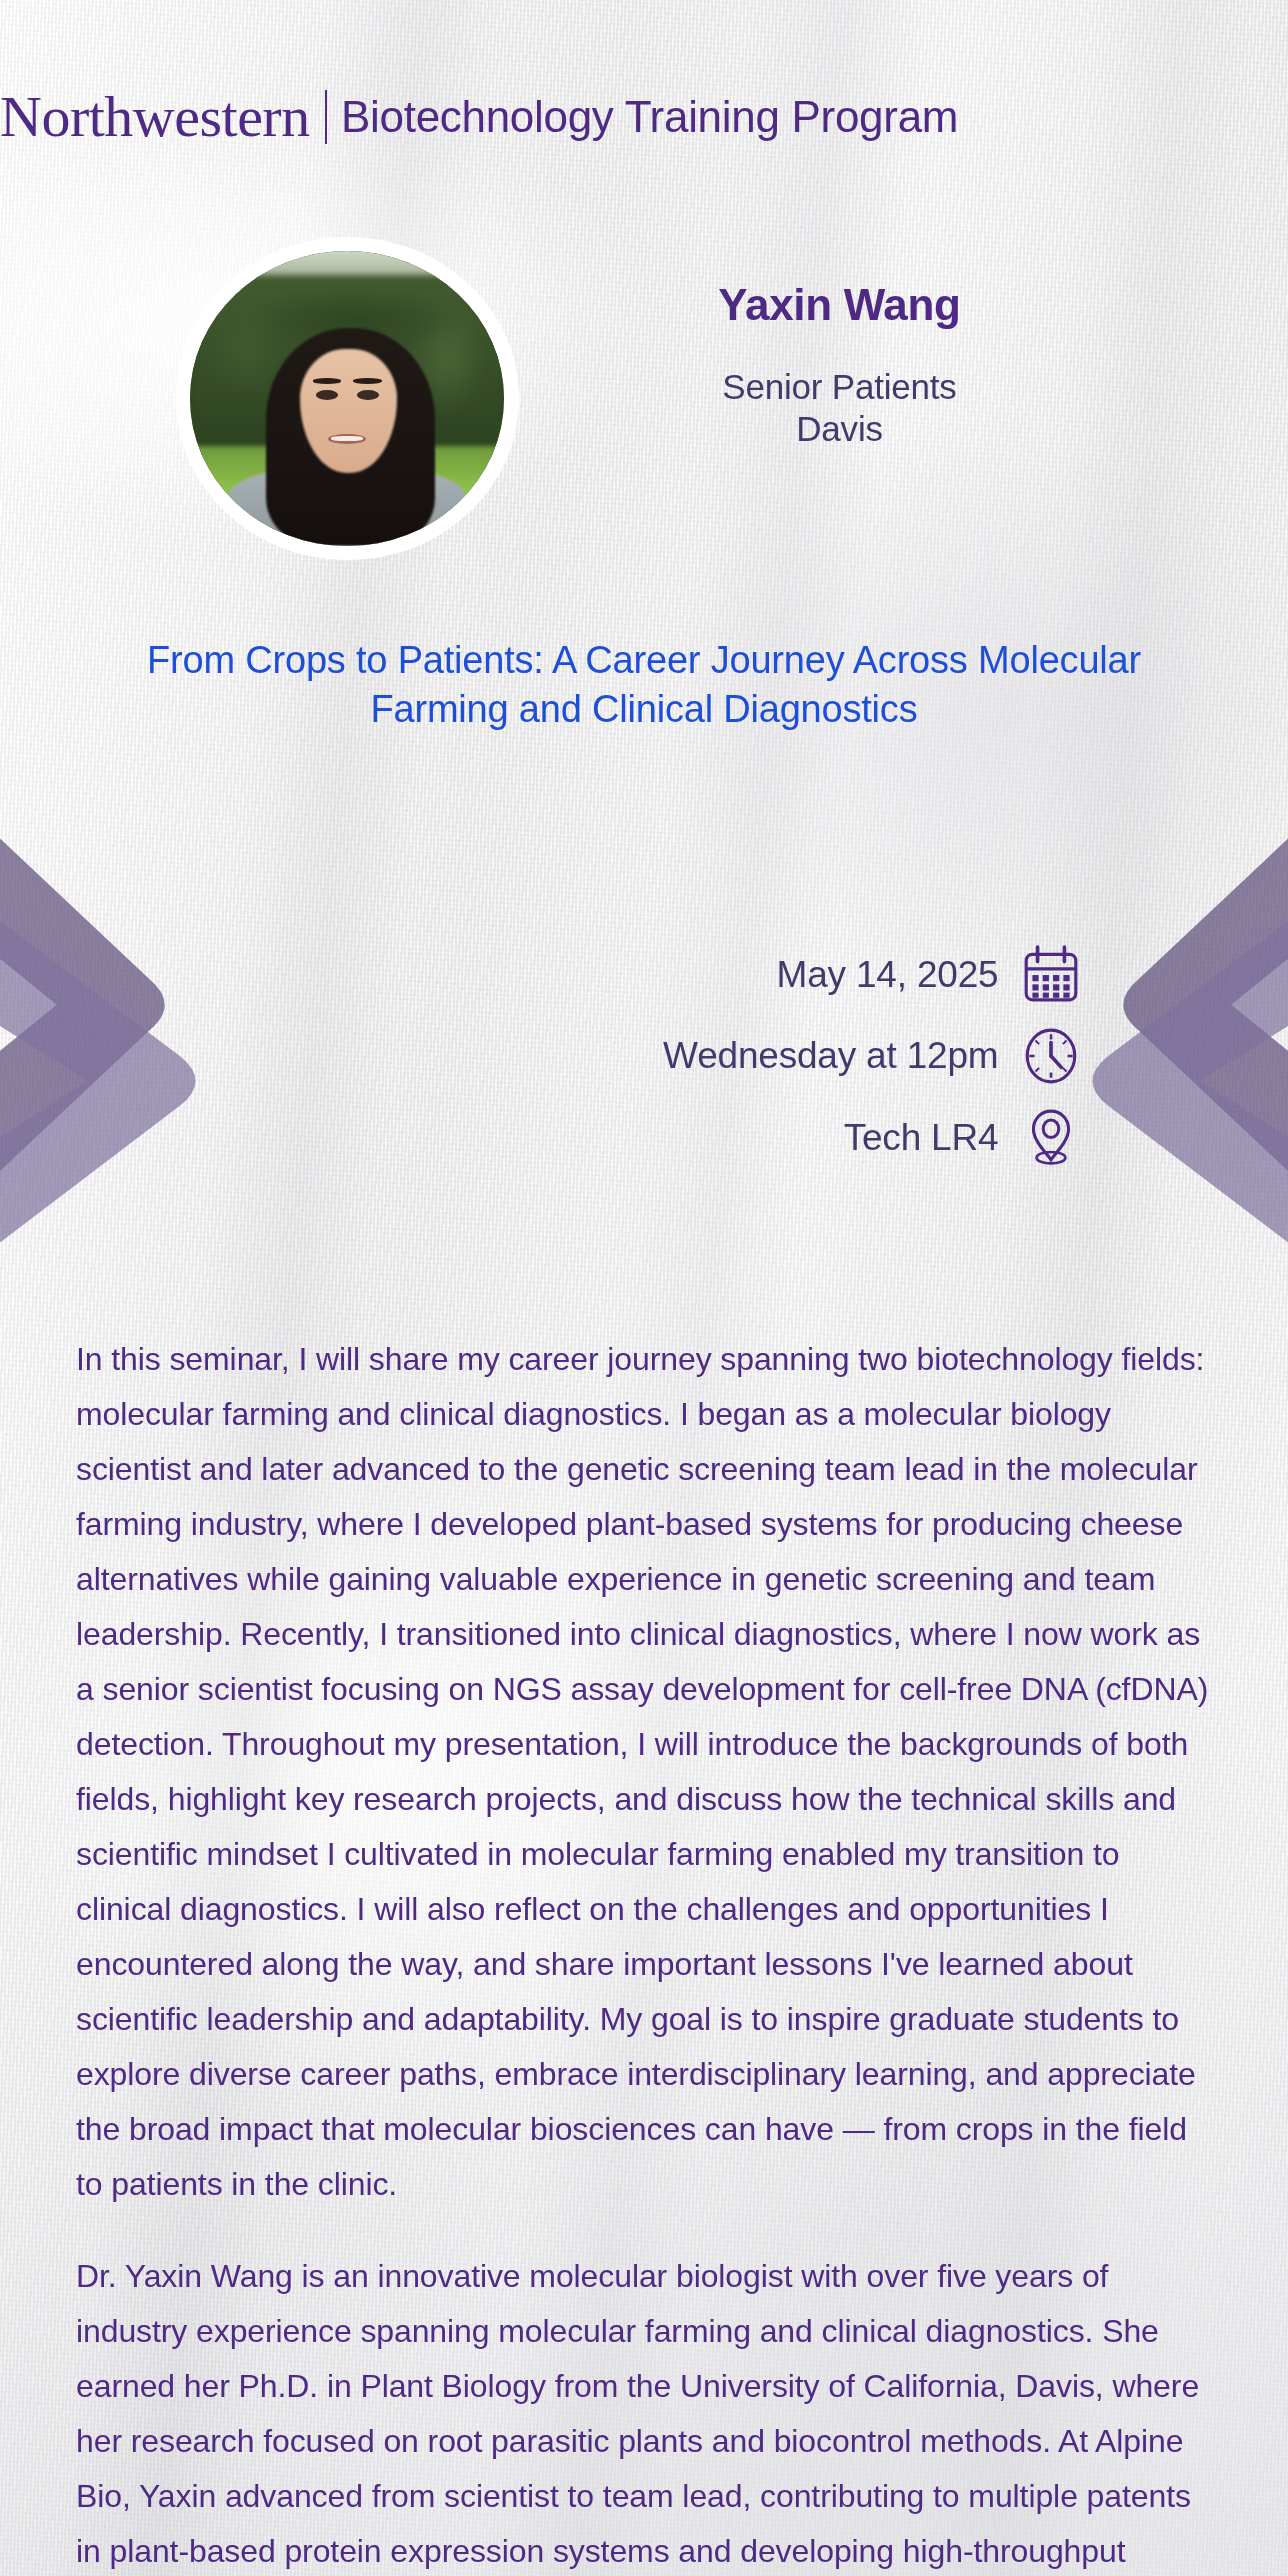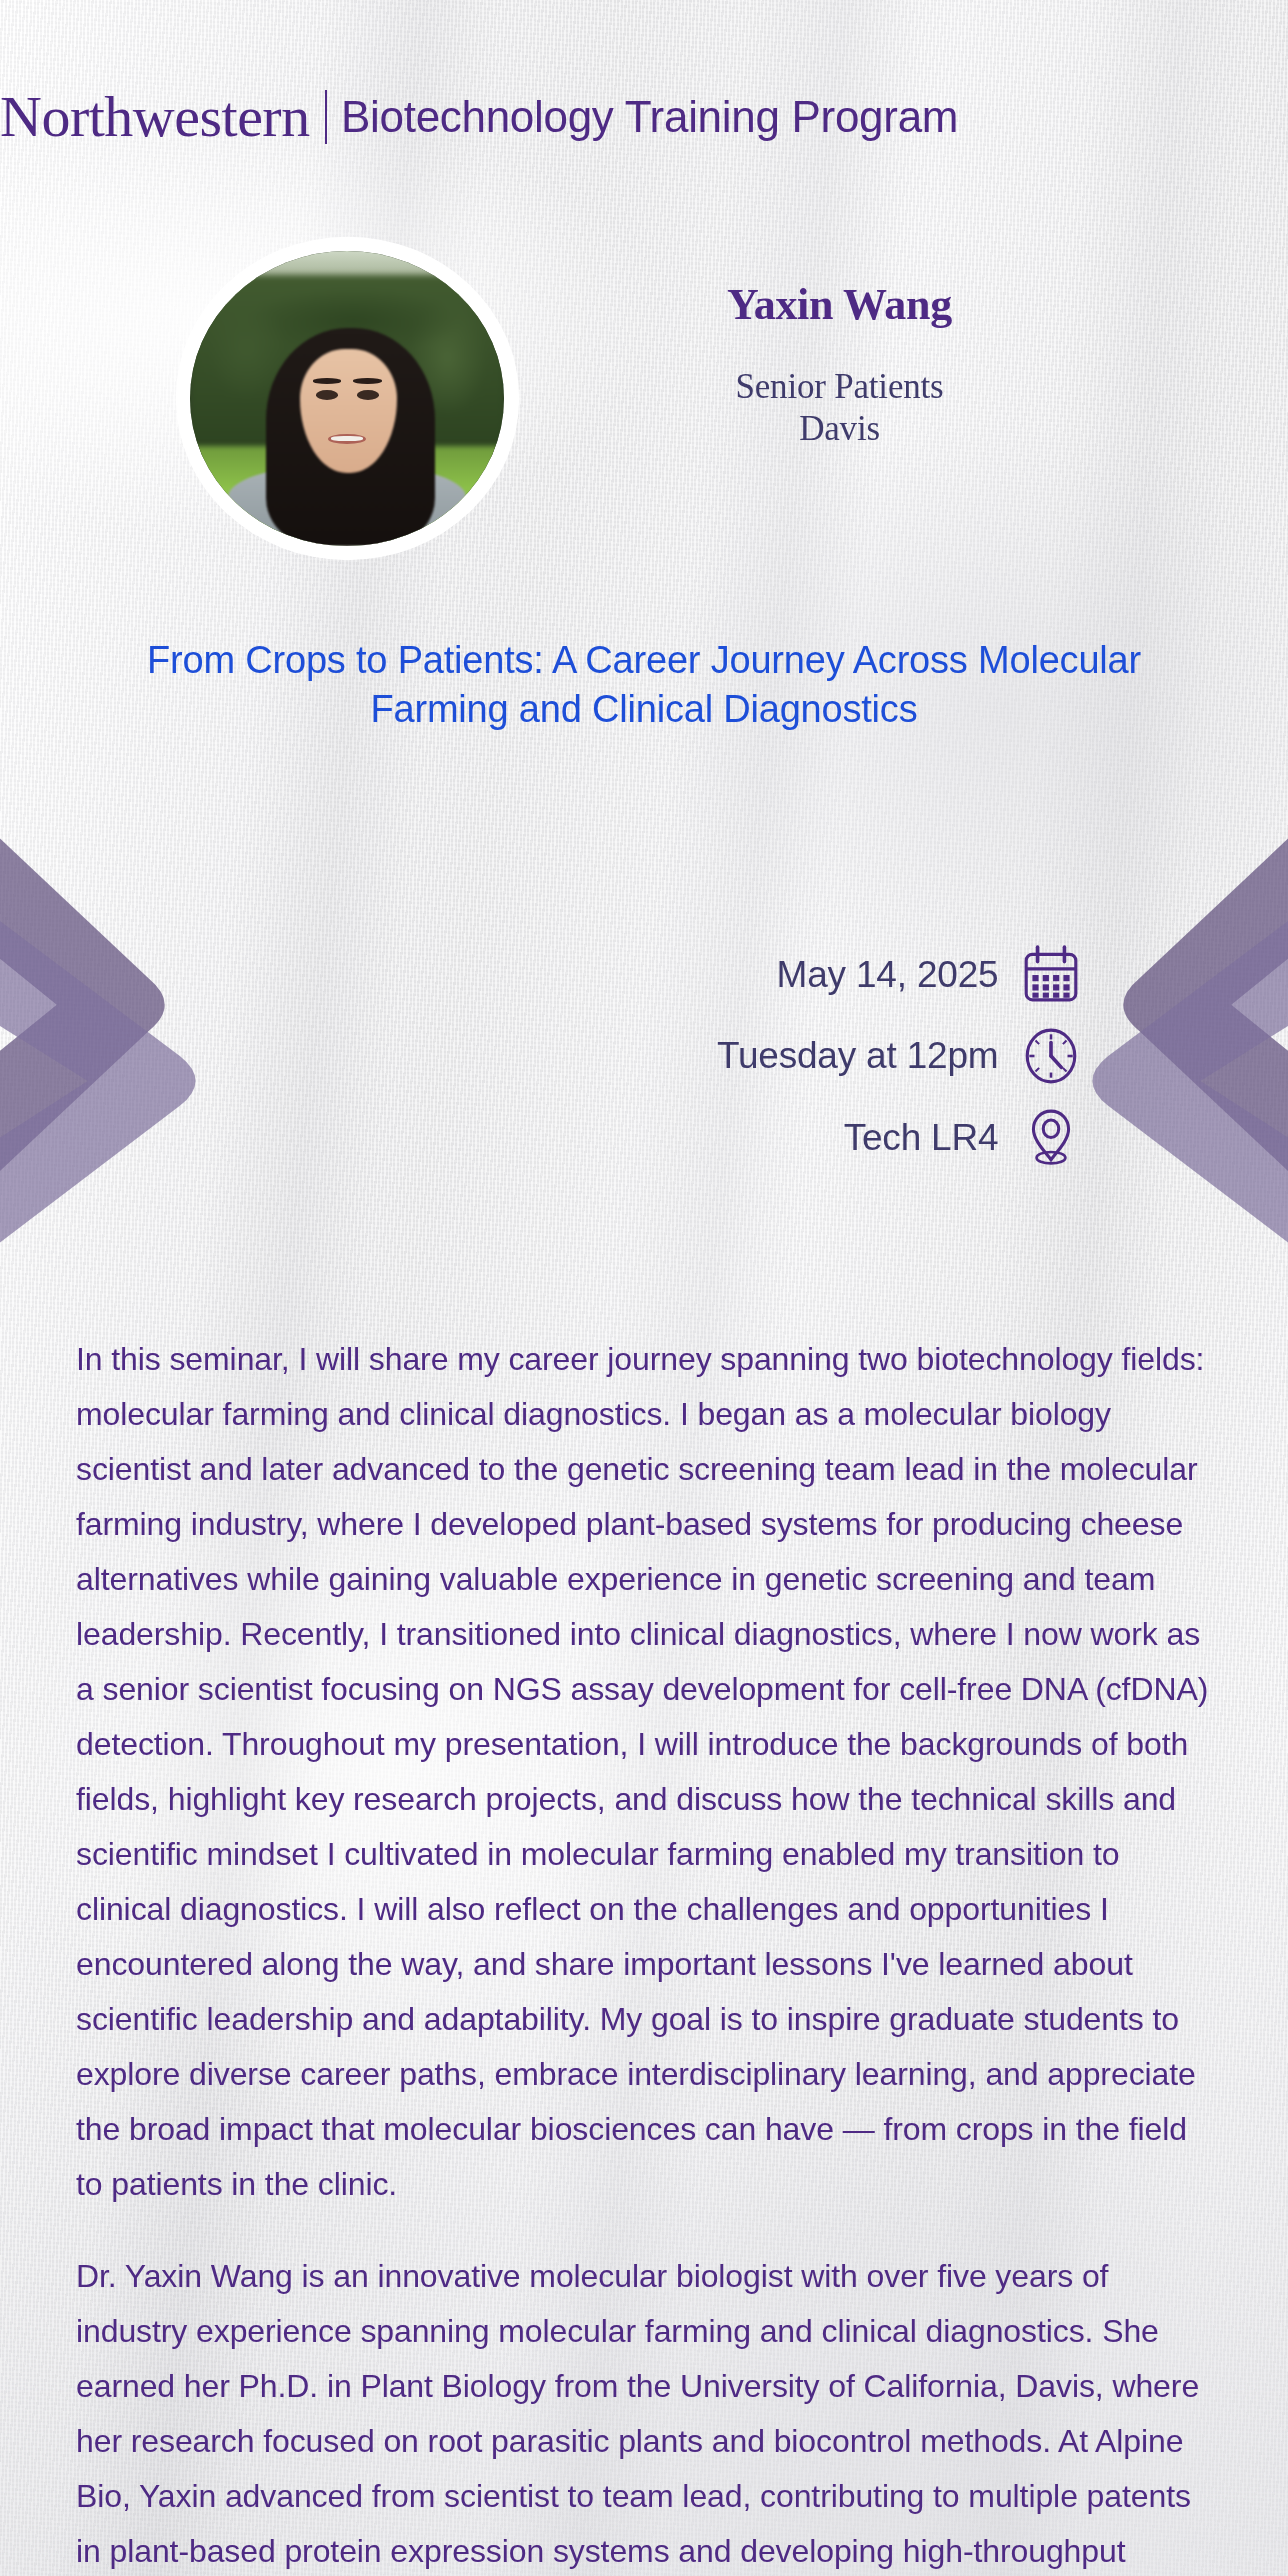--- a/index.html
+++ b/index.html
@@ -127,21 +127,21 @@
   .photo .ph-mouth{position:absolute;left:44%;top:62%;width:12%;height:3.4%;
     background:#ad6257;border-radius:50%;filter:blur(0.7px);}
   .photo .ph-teeth{position:absolute;left:45%;top:62.4%;width:10%;height:1.8%;
     background:#f2efe9;border-radius:40%;filter:blur(0.6px);}
   .photo .ph-jacket{position:absolute;left:12%;bottom:0;width:76%;height:27%;
     background:linear-gradient(180deg,#a9b2b6,#8d979c);
     border-radius:38% 38% 0 0;filter:blur(1px);}
   .photo .ph-shirt{position:absolute;left:38%;bottom:0;width:24%;height:15%;
     background:#efeae2;border-radius:42% 42% 0 0;filter:blur(1px);}
 
-  .sp-text{position:absolute;left:556px;top:0;width:567px;text-align:center;font-family:Liberation Serif, serif;}
+  .sp-text{position:absolute;left:556px;top:0;width:567px;text-align:center;}
   .sp-name{
     color:#4E2A84;font-size:44px;font-weight:700;line-height:1;
     margin-top:49px;letter-spacing:-0.3px;
   }
   .sp-role{
     color:#3f3b6b;font-size:35px;font-weight:400;line-height:1.14;
     margin-top:40px;letter-spacing:-0.2px;
   }
   .sp-org{
     color:#3f3b6b;font-size:35px;font-weight:400;line-height:1.14;
@@ -259,21 +259,21 @@
             <rect x="24" y="96" width="12" height="10"></rect>
               <rect x="44" y="96" width="12" height="10"></rect>
             <rect x="64" y="96" width="12" height="10"></rect>
               <rect x="84" y="96" width="12" height="10"></rect>
           </g>
         </svg>
       </div>
     </div>
 
     <div class="det-row">
-      <div class="det-label">Tuesday at 12pm</div>
+      <div class="det-label">Wednesday at 12pm</div>
       <div class="det-icon">
         <svg width="62" height="62" viewBox="0 0 120 120" fill="none" stroke="#4E2A84" stroke-width="6">
           <ellipse cx="60" cy="60" rx="46" ry="50"></ellipse>
           <line x1="60" y1="18" x2="60" y2="28" stroke-width="5"></line>
           <line x1="60" y1="92" x2="60" y2="102" stroke-width="5"></line>
           <line x1="18" y1="60" x2="28" y2="60" stroke-width="5"></line>
           <line x1="92" y1="60" x2="102" y2="60" stroke-width="5"></line>
           <line x1="30" y1="30" x2="37" y2="37" stroke-width="4"></line>
           <line x1="90" y1="30" x2="83" y2="37" stroke-width="4"></line>
           <line x1="30" y1="90" x2="37" y2="83" stroke-width="4"></line>

